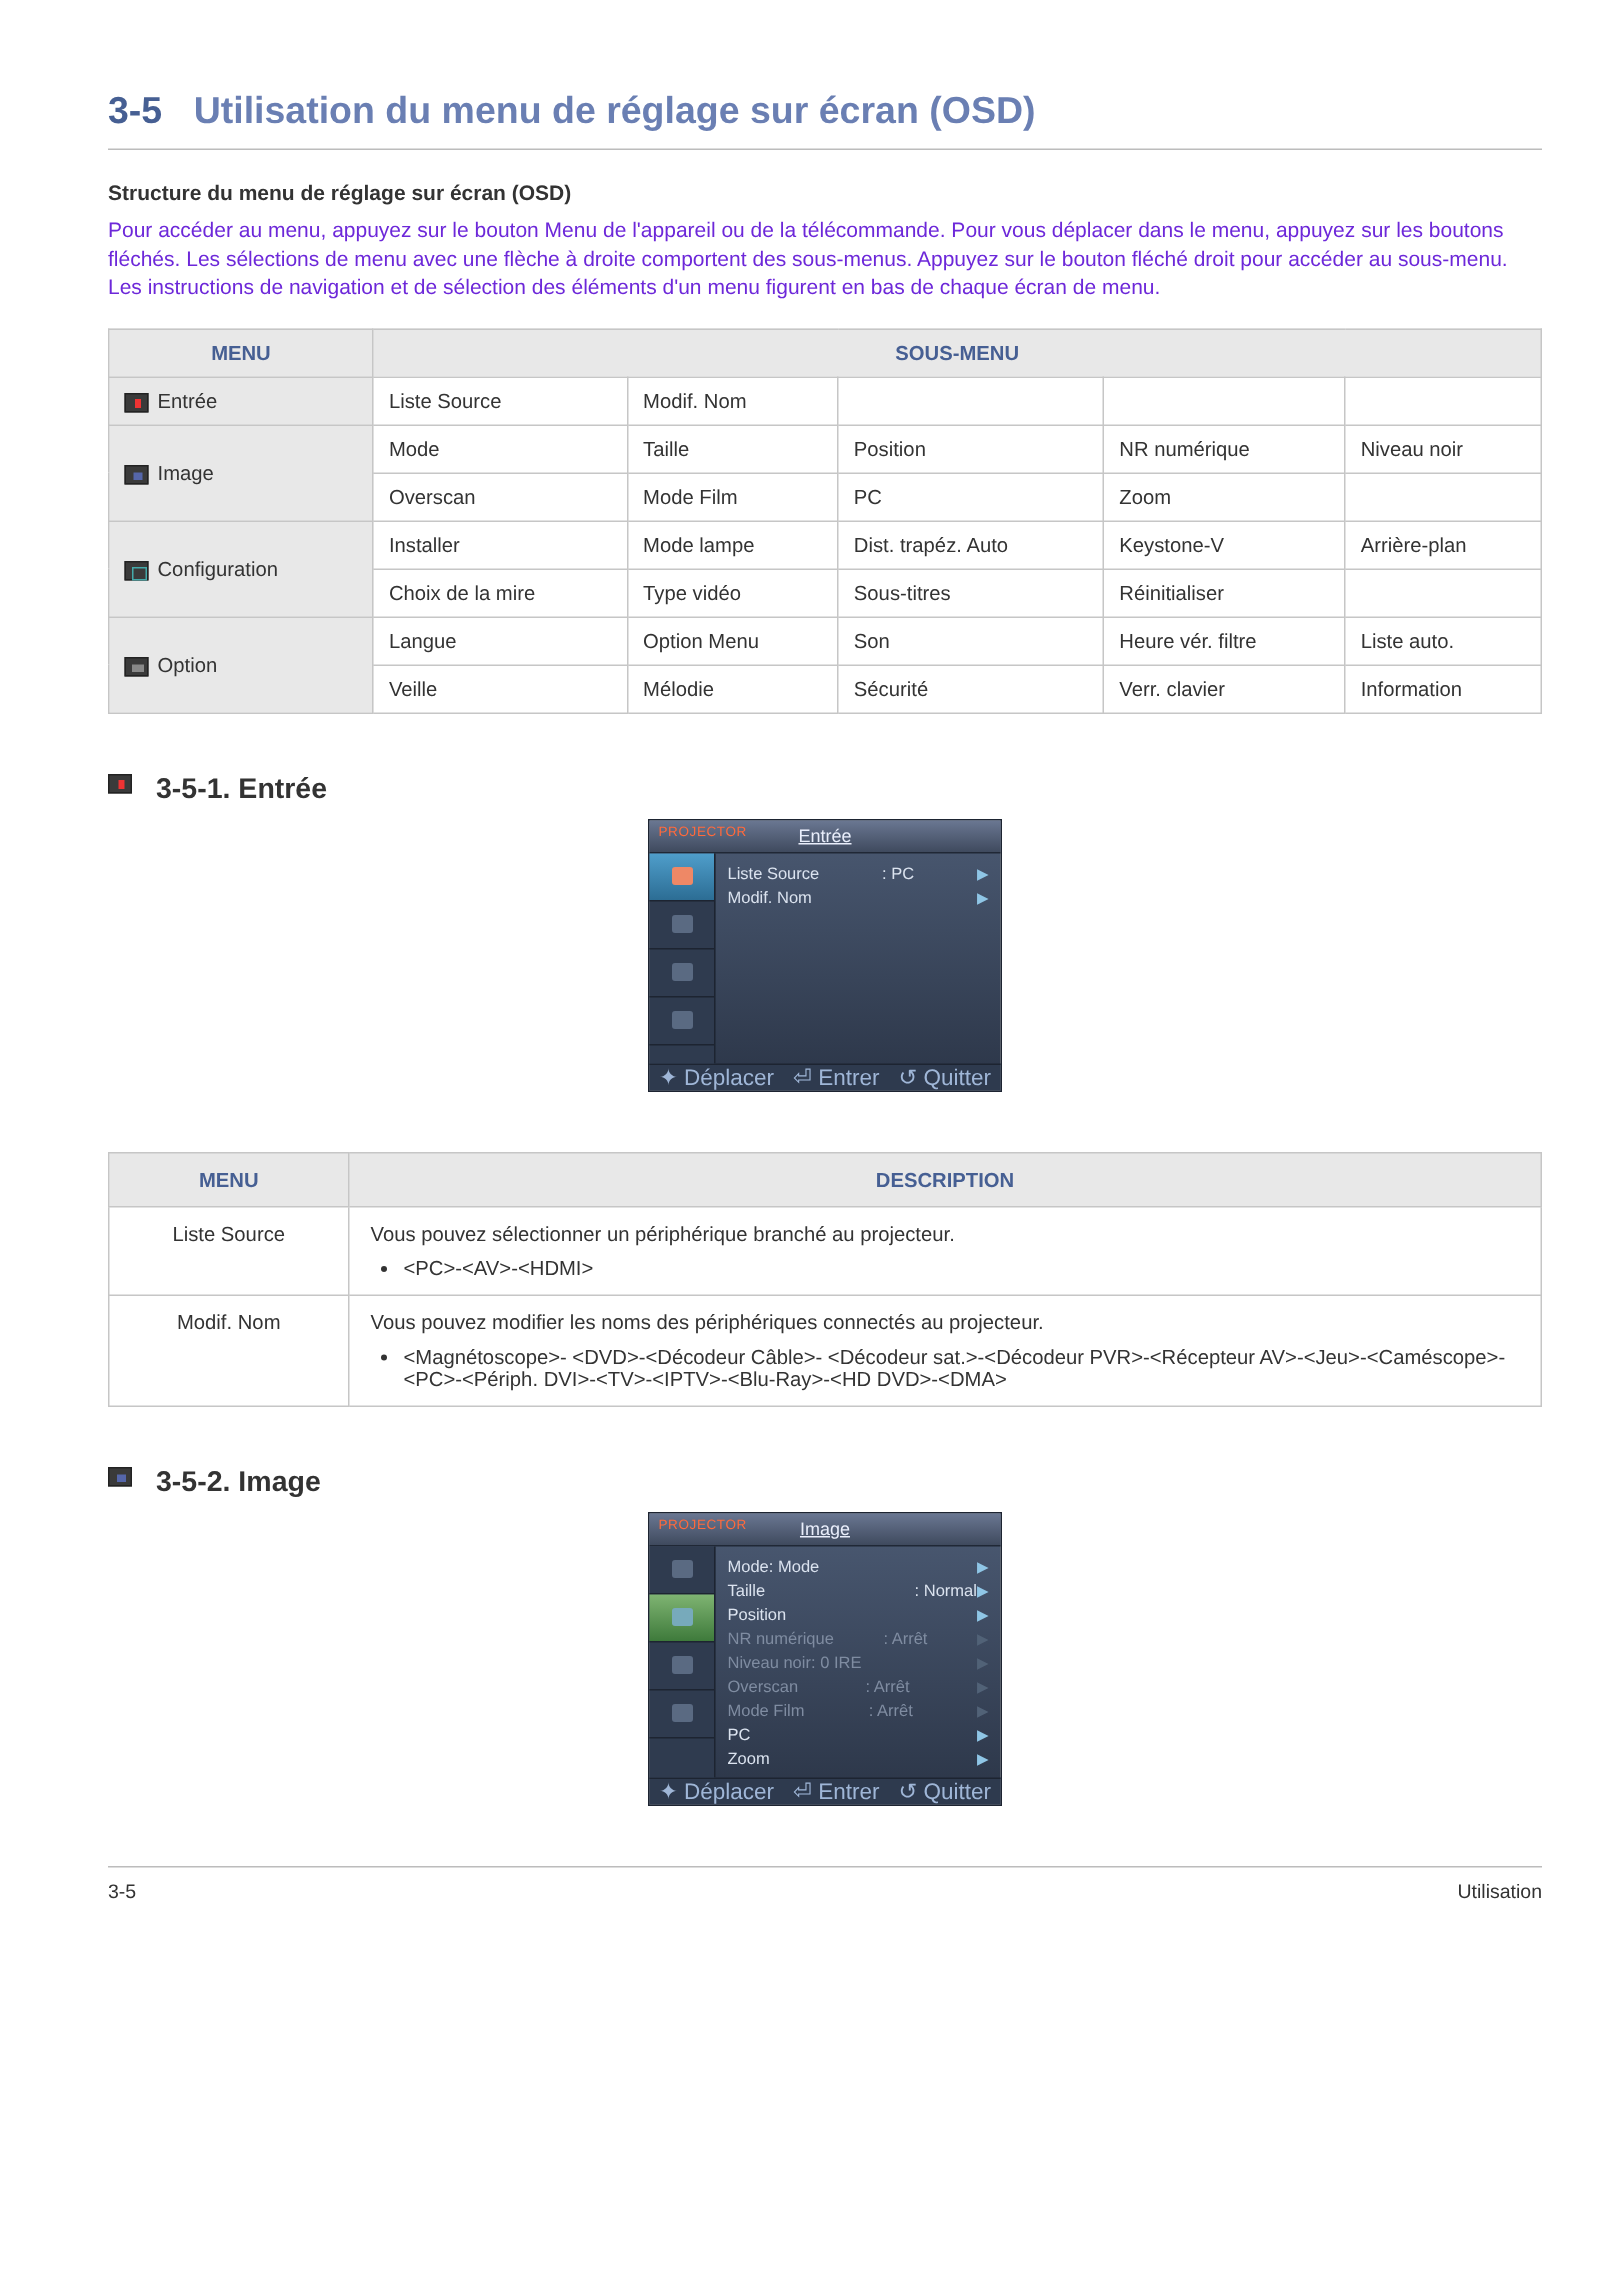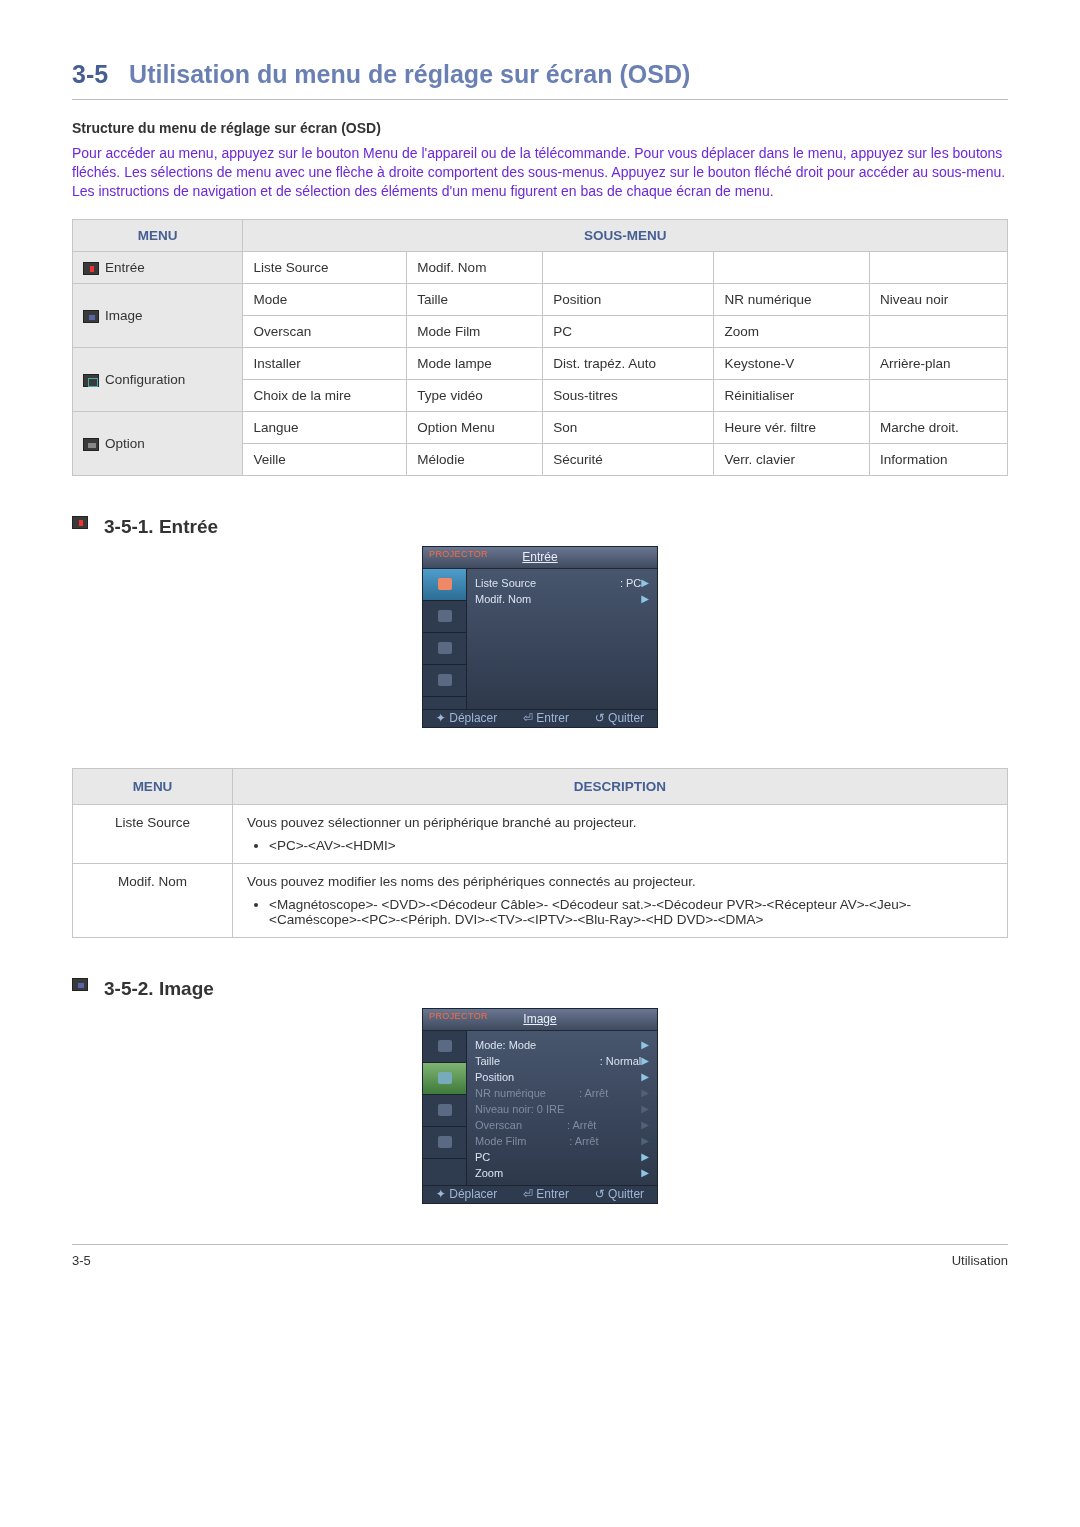--- a/index.html
+++ b/index.html
@@ -1,17 +1,17 @@
 <!DOCTYPE html>
 <html><head>
 <meta charset="utf-8">
 <style>
   * { box-sizing: border-box; margin: 0; padding: 0; }
   html, body { background: #fff; font-family: Arial, Helvetica, sans-serif; color: #333; }
-  .page { width: 1080px; margin: 0 auto; padding: 60px 72px 40px 72px; }
+  .page { width: 1080px; margin: 0 auto; padding: 60px 52px 40px 72px; }
   h1.section-title { color: #6a7fb3; font-size: 25px; font-weight: 700; border-bottom: 1px solid #bcbcbc; padding-bottom: 10px; margin-bottom: 20px; }
   h1.section-title .num { color: #465f93; padding-right: 14px; }
   .subhead { font-size: 14px; font-weight: 700; color: #333; margin-bottom: 8px; }
   .para { font-size: 14px; color: #6d28d9; line-height: 1.35; margin-bottom: 18px; }
 
   table.struct { width: 100%; border-collapse: collapse; margin-bottom: 40px; }
   table.struct th, table.struct td { border: 1px solid #c6c6c6; font-size: 13.5px; padding: 8px 10px; text-align: left; background: #fff; }
   table.struct th { background: #e8e8e8; color: #465f93; font-weight: 700; text-align: center; }
   table.struct td.menu-cell { background: #e8e8e8; }
   .icon-box { display:inline-block; width:16px; height:13px; background:#3a3a3a; border:1px solid #222; vertical-align:middle; margin-right:6px; position:relative; }
@@ -33,21 +33,21 @@
   .osd .side { width:44px; background:#2f3b4f; border-right:1px solid #1d2431; display:flex; flex-direction:column; }
   .osd .side .tab { height:32px; display:flex; align-items:center; justify-content:center; border-bottom:1px solid #1d2431; }
   .osd .side .tab svg { width:20px; height:18px; }
   .osd .side .active { background: linear-gradient(#4f9ecb,#2c6d94); }
   .osd .side .active2 { background: linear-gradient(#7fb472,#3e7a3b); }
   .osd .main { flex:1; padding:6px 8px 4px 8px; position:relative; }
   .osd .row { display:flex; justify-content:space-between; align-items:center; height:16px; }
   .osd .row .arr { color:#8fc6e6; font-size:10px; }
   .osd .row.dis { color:#7f8ca1; }
   .osd .row.dis .arr { color:#516277; }
-  .osd .footer { height:18px; border-top:1px solid #1d2431; display:flex; align-items:center; justify-content:space-around; font-size:12px; color:#9fb6d7; background:#2e3a4e; }
+  .osd .footer { height:18px; border-top:1px solid #1d2431; display:flex; align-items:center; justify-content:space-around; font-size:15px; color:#9fb6d7; background:#2e3a4e; }
   .osd .footer span::before { display:inline-block; margin-right:3px; }
 
   table.desc { width: 100%; border-collapse: collapse; margin: 20px 0 40px 0; }
   table.desc th, table.desc td { border: 1px solid #c6c6c6; font-size: 13.5px; padding: 10px 14px; vertical-align: top; }
   table.desc th { background:#e8e8e8; color:#465f93; font-weight:700; text-align:center; }
   table.desc td.m { text-align:center; width: 160px; }
   table.desc td ul { list-style: disc; padding-left: 22px; margin-top:8px; }
 
   .page-footer { border-top:1px solid #bcbcbc; margin-top:40px; padding-top:8px; display:flex; justify-content:space-between; font-size:13px; color:#333; }
 </style>
@@ -109,21 +109,21 @@
           <td>Sous-titres</td>
           <td>Réinitialiser</td>
           <td></td>
         </tr>
         <tr>
           <td class="menu-cell" rowspan="2"><span class="icon-box gray"></span><span>Option</span></td>
           <td>Langue</td>
           <td>Option Menu</td>
           <td>Son</td>
           <td>Heure vér. filtre</td>
-          <td>Marche droit.</td>
+          <td>Liste auto.</td>
         </tr>
         <tr>
           <td>Veille</td>
           <td>Mélodie</td>
           <td>Sécurité</td>
           <td>Verr. clavier</td>
           <td>Information</td>
         </tr>
       </tbody>
   </table>
@@ -158,21 +158,21 @@
             </div>
             <div class="tab">
               <svg viewBox="0 0 20 18">
                 <rect x="3" y="3" width="14" height="12" rx="2" fill="#5a6a82"></rect>
               </svg>
             </div>
           </div>
           <div class="main">
             <div class="row">
               <span>Liste Source</span>
-              <span style="flex: 1 1 0%; text-align: right;">: PC</span>
+              <span style="flex: 1 1 0%; text-align: center;">: PC</span>
               <span class="arr">▶</span>
             </div>
             <div class="row">
               <span>Modif. Nom</span>
               <span style="flex: 1 1 0%; text-align: center;"></span>
               <span class="arr">▶</span>
             </div>
           </div>
         </div>
         <div class="footer">

